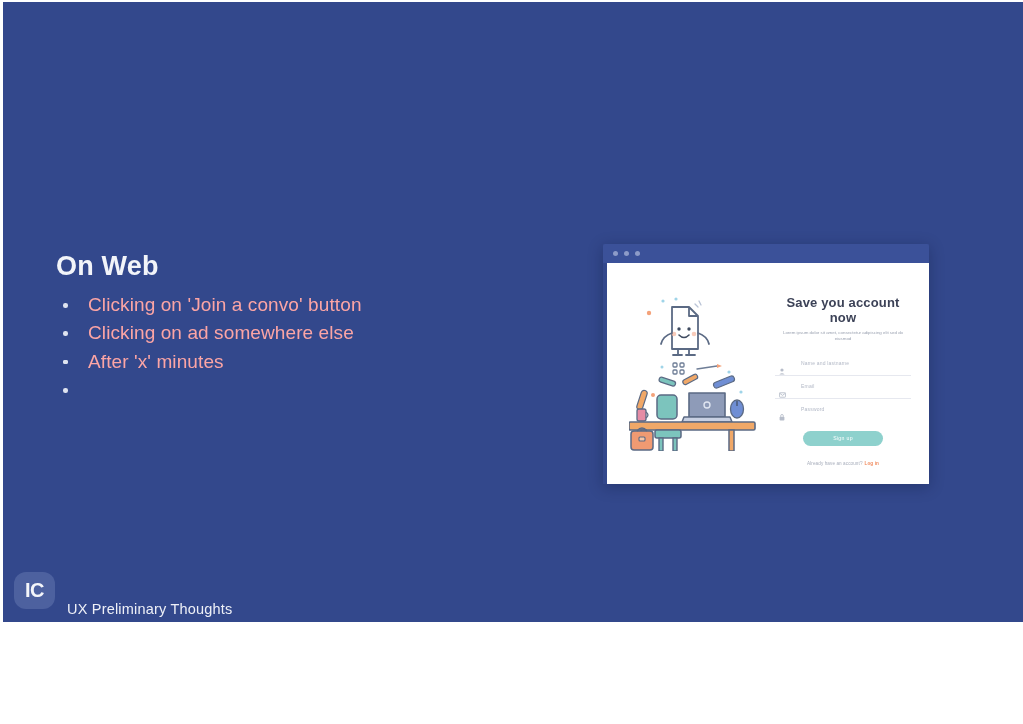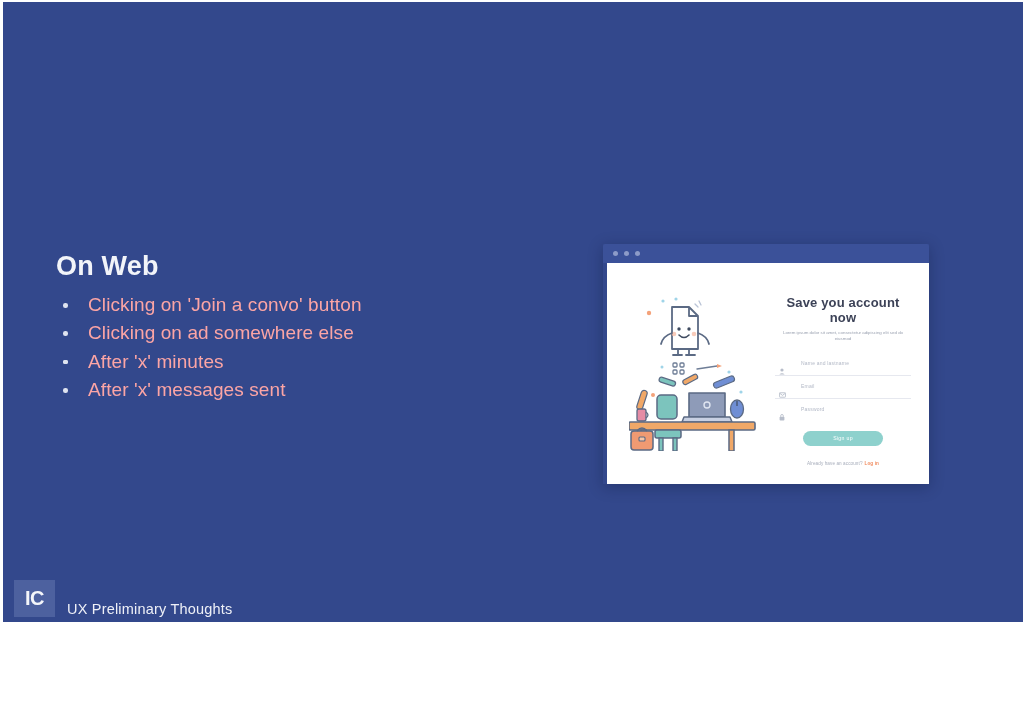--- a/index.html
+++ b/index.html
@@ -187,24 +187,25 @@
   
   #slide-footer {
     position: absolute;
     left: 11px;
     bottom: 12px;
     height: 38px;
   }
   #brand-logo {
     position: absolute;
     left: 0;
-    top: 8px;
+    top: 0;
     width: 41px;
     height: 37px;
     background: #4d619f;
+    border-radius: 12px;
   }
   #brand-logo-text {
     position: absolute;
     left: 0;
     top: 7px;
     width: 41px;
     text-align: center;
     font-size: 20px;
     font-weight: bold;
     color: #f4f6fa;
@@ -239,21 +240,20 @@
       </li>
       <li>
         <span class="bullet-dot"></span>
       </li>
       <li>
         <span class="bullet-dot"></span>
         <span>After 'x' minutes</span>
       </li>
       <li>
         <span class="bullet-dot"></span>
-        <span>After 'x' messages sent</span>
       </li>
     </ul>
   </div>
 
   <div id="browser-mockup">
 
     <div id="browser-titlebar">
       <span class="dot d1"></span>
       <span class="dot d2"></span>
       <span class="dot d3"></span>

